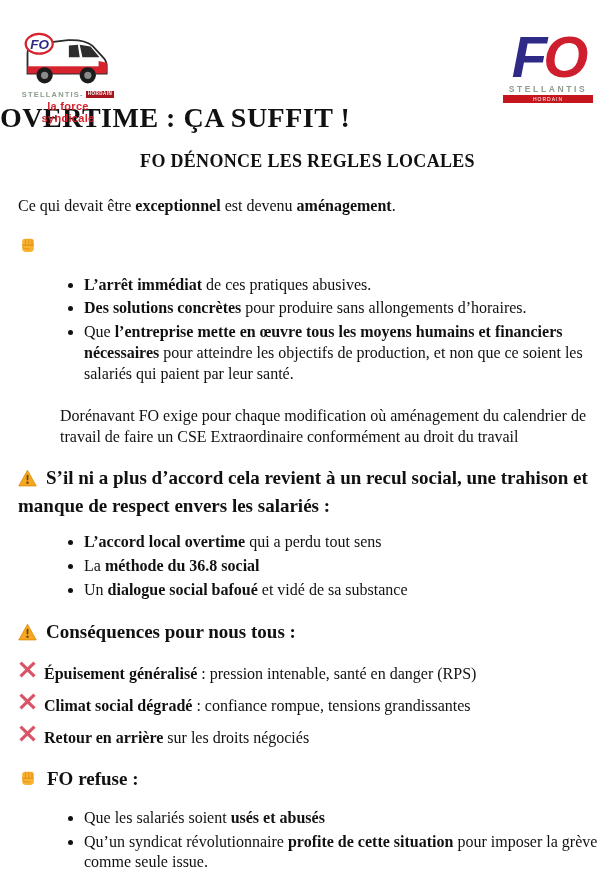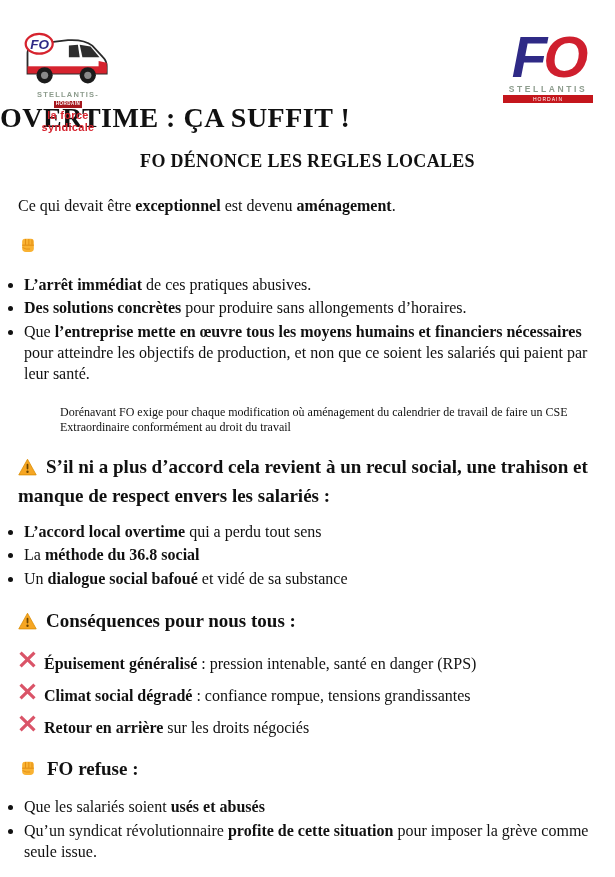--- a/index.html
+++ b/index.html
@@ -5,43 +5,43 @@
   html,body{margin:0;padding:0;background:#ffffff;}
   .page{
     width:615px;height:877px;margin:0 auto;position:relative;
     background:#ffffff;color:#111;overflow:hidden;
     font-family:"Liberation Serif", serif;
   }
   
   .logo-left{position:absolute;left:22px;top:32px;width:92px;text-align:center;}
   .logo-left .stella-line{display:flex;align-items:center;justify-content:center;gap:2px;
     font-family:"Liberation Sans",sans-serif;font-size:7.5px;letter-spacing:1.2px;
-    color:#8d9c8d;font-weight:bold;margin-top:-2px;flex-direction:column;}
+    color:#8d9c8d;font-weight:bold;margin-top:-2px;}
   .logo-left .badge{background:#a5161c;color:#fff;font-size:4.5px;letter-spacing:.5px;
     padding:1px 2px;line-height:1;}
   .logo-left .tagline{font-family:"Liberation Sans",sans-serif;font-weight:bold;
     font-size:11px;color:#d6232e;letter-spacing:.3px;margin-top:1px;}
   .logo-right{position:absolute;right:22px;top:30px;width:90px;text-align:center;}
   .fo-mark{font-family:"Liberation Sans",sans-serif;font-weight:bold;font-style:italic;
     font-size:58px;line-height:.92;letter-spacing:-4px;}
   .fo-mark .f{color:#2f2a86;}
   .fo-mark .o{color:#cf1f2e;}
   .logo-right .stella{font-family:"Liberation Sans",sans-serif;font-size:8.5px;
     letter-spacing:2.6px;color:#8d9c8d;font-weight:bold;margin-top:1px;}
   .logo-right .banner{background:#c4161c;color:#fff;font-family:"Liberation Sans",sans-serif;
     font-size:5px;letter-spacing:1px;line-height:1.6;margin-top:1px;}
   .title{padding-top:102px;text-align:left;font-size:28px;font-weight:bold;letter-spacing:.5px;}
   .subtitle{margin-top:17px;text-align:center;font-size:18px;font-weight:bold;letter-spacing:.3px;}
   
   .intro{margin:25px 18px 0;font-size:16px;}
   .sec-head{margin:18px 14px 0 18px;font-size:19px;font-weight:bold;line-height:1.35;}
   .sec-head .ico{display:inline-block;vertical-align:-3px;margin-right:9px;}
-  ul.bullets{margin:13px 14px 0 0;padding-left:24px;}
+  ul.bullets{margin:13px 14px 0 0;padding-left:84px;}
   ul.bullets li{font-size:16px;line-height:1.3;margin-bottom:3px;}
-  .indent-par{margin:20px 20px 0 60px;font-size:12px;line-height:1.32;}
+  .indent-par{margin:20px 20px 0 60px;font-size:16px;line-height:1.32;}
   .x-list{margin:12px 18px 0;}
   .x-row{display:flex;align-items:flex-end;gap:7px;margin-bottom:7px;font-size:16px;line-height:1.25;}
   .x-row .ico{flex:0 0 auto;margin-top:1px;}
   b{font-weight:bold;}
 </style>
 </head>
 <body>
 
 <div class="page">
 

